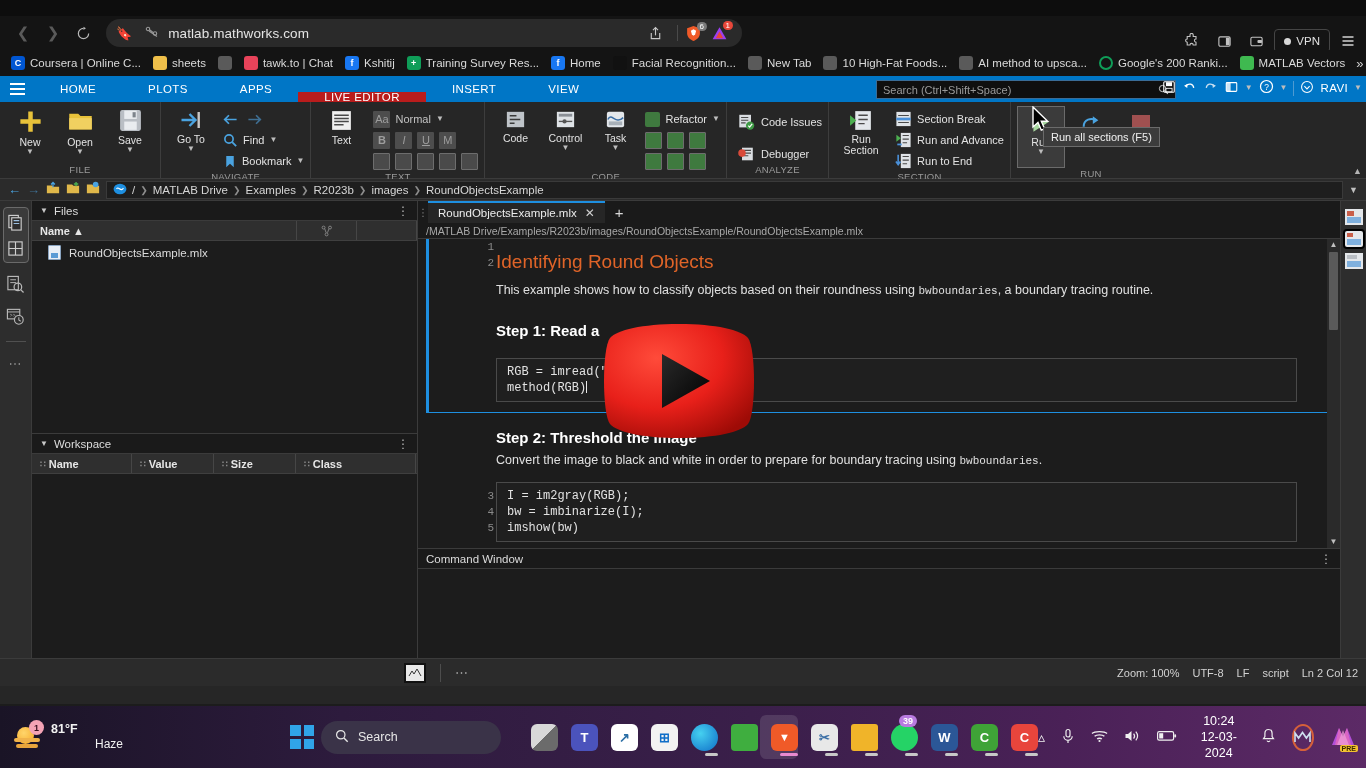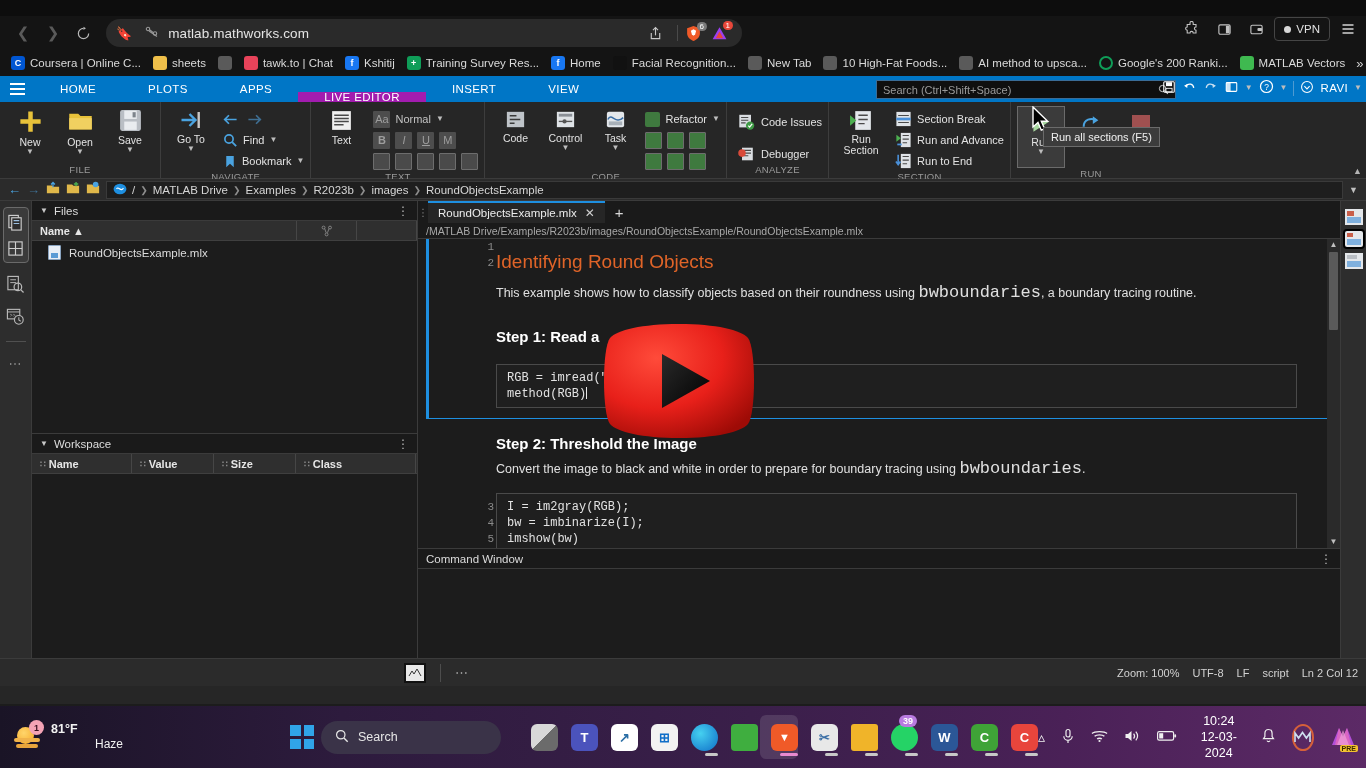--- a/index.html
+++ b/index.html
@@ -29,21 +29,21 @@
   .nav-btn.active { color:#c8c8c8; }
   .url-wrap {
     flex:1; margin-left:8px; height:28px; background:#2a2a2a; border-radius:14px;
     display:flex; align-items:center; padding:0 10px; max-width:780px;
   }
   .url-bookmark { color:#b0b0b0; font-size:13px; margin-right:12px; }
   .shield-ico { width:16px; height:16px; margin-right:8px; opacity:.75; }
   .url-text { color:#e4e4e4; font-size:13.5px; letter-spacing:.1px; }
   .url-right { display:flex; align-items:center; gap:2px; margin-left:auto; padding-right:4px;}
   .chrome-right {
-    position:absolute; top:12px; right:4px; height:34px; display:flex; align-items:center; gap:4px;
+    position:absolute; top:24px; right:4px; height:34px; display:flex; align-items:center; gap:4px;
   }
   .cr-btn { width:28px; height:26px; display:flex; align-items:center; justify-content:center; color:#c2c2c2;}
   .vpn-pill {
     display:flex; align-items:center; gap:5px; height:24px; padding:0 9px;
     border:1px solid #454545; border-radius:4px; color:#e0e0e0; font-size:11.5px;
   }
   .vpn-dot { width:7px; height:7px; border-radius:50%; background:#d8d8d8; }
 
   
   .bookmarks {
@@ -63,21 +63,21 @@
   .matlab { position:absolute; top:76px; left:0; width:1366px; height:628px; background:#262626; }
 
   
   .tabbar { height:26px; background:#0076c6; display:flex; align-items:stretch; position:relative;}
   .hamb { width:34px; display:flex; align-items:center; justify-content:center; color:#fff;}
   .hamb span { display:block; width:15px; height:2px; background:#fff; box-shadow:0 5px 0 #fff, 0 -5px 0 #fff; }
   .rtab {
     padding:0 26px; display:flex; align-items:center; justify-content:center;
     color:#fff; font-size:11.5px; letter-spacing:.4px;
   }
-  .rtab.active { background:#a21caf; color:#fff;margin-top:16px; }
+  .rtab.active { background:#b91c1c; color:#fff;margin-top:16px; }
   .searchbox {
     position:absolute; right:190px; top:4px; width:300px; height:19px;
     background:#0f0f0f; border:1px solid #3a6c96; display:flex; align-items:center;
     padding:0 6px;
   }
   .searchbox input {
     flex:1; background:transparent; border:0; outline:none; color:#c9c9c9; font-size:11px;
     font-family:"Liberation Sans",sans-serif;
   }
   .searchbox input::placeholder { color:#9a9a9a; }
@@ -149,21 +149,21 @@
 
   .editor { flex:1; display:flex; background:#1c1c1c; position:relative; overflow:hidden;}
   .ed-leftbar { width:8px; background:#1c1c1c; }
   .ed-content { flex:1; position:relative; padding:0 0 0 0; overflow:hidden;}
   .sec { position:relative; padding:10px 30px 10px 70px; }
   .secbar { position:absolute; left:0; top:0; bottom:0; width:3px; }
   .secbar.active { background:#1e8fe0; }
   .secsplit { border-bottom:1px solid #1e8fe0; }
   .h1 { color:#e06428; font-size:19px; font-weight:normal; padding-bottom:8px;}
   .para { color:#e0e0e0; font-size:12.5px; line-height:1.45; }
-  .mono { font-family:"Liberation Mono", monospace; font-size:17px; }
+  .mono { font-family:"Liberation Mono", monospace; font-size:11px; }
   .h2 { color:#ffffff; font-size:15px; font-weight:bold; padding:6px 0 5px;}
   .codebox { border:1px solid #4a4a4a; background:#1f1f1f; margin-top:6px; padding:5px 10px;}
   .codeline { font-family:"Liberation Mono", monospace; font-size:12px; color:#e2e2e2; line-height:16px;}
   .gut { position:absolute; left:48px; width:20px; text-align:right; color:#8a8a8a;
          font-family:"Liberation Mono", monospace; font-size:11px; line-height:16px;}
   .str { color:#b06be0; }
   .cursor { display:inline-block; width:1px; height:12px; background:#e8e8e8; vertical-align:-2px;}
   .ed-scroll { width:13px; background:#2a2a2a; display:flex; flex-direction:column; align-items:center;}
   .sc-arrow { color:#c0c0c0; font-size:8px; height:12px; line-height:12px;}
   .sc-thumb { width:9px; background:#5a5a5a; border-radius:1px;}

